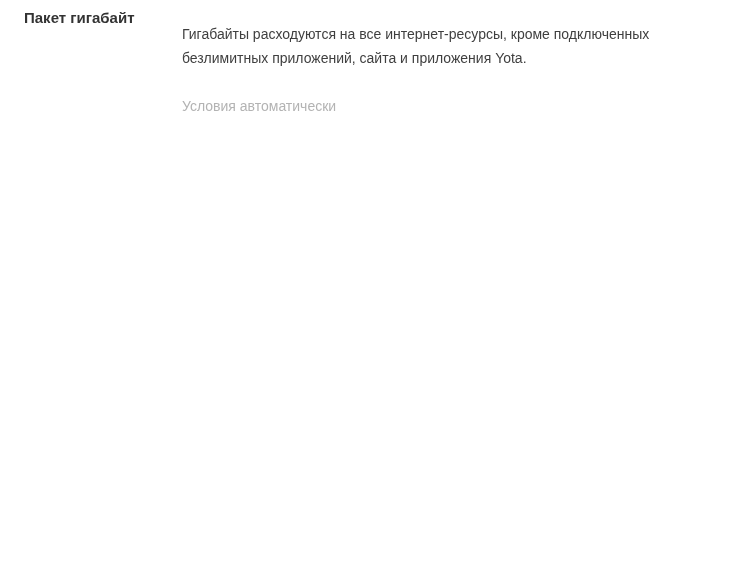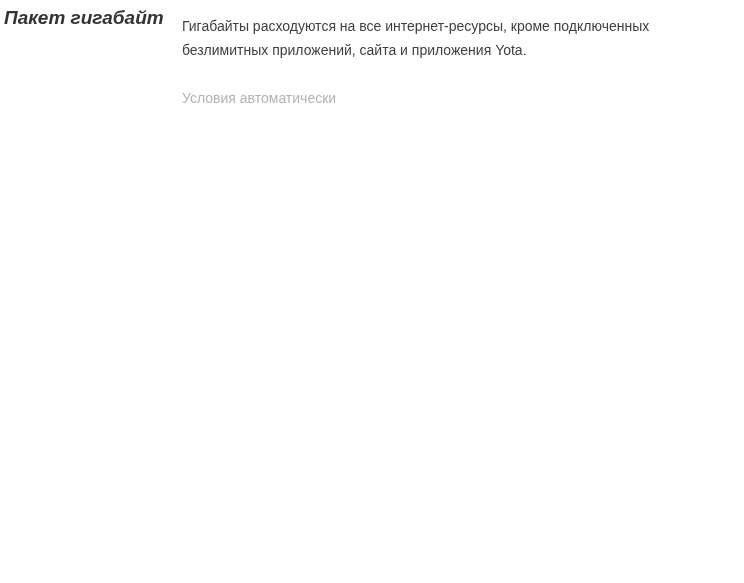--- a/index.html
+++ b/index.html
@@ -15,36 +15,35 @@
   }
   .tariff-row {
     display: flex;
     align-items: flex-start;
     padding-top: 6px;
     box-sizing: border-box;
   }
   .term-col {
     flex: 0 0 182px;
     box-sizing: border-box;
-    padding-left: 4px;
-    font-size: 19px;
+    padding-left: 24px;
+    font-size: 15px;
     font-weight: bold;
     line-height: 24px;
     color: #333333;
-    font-style: italic;
   }
   .desc-col {
     flex: 0 0 502px;
     max-width: 502px;
     font-size: 14px;
     line-height: 24px;
     color: #3f3f3f;
   }
   .desc-col p {
-    margin: 8px 0 24px 0;
+    margin: 16px 0 24px 0;
   }
   .muted-label {
     color: #b3b3b3;
   }
 </style>
 </head>
 <body>
 
 <div class="tariff-row">
   <div class="term-col">Пакет гигабайт</div>

